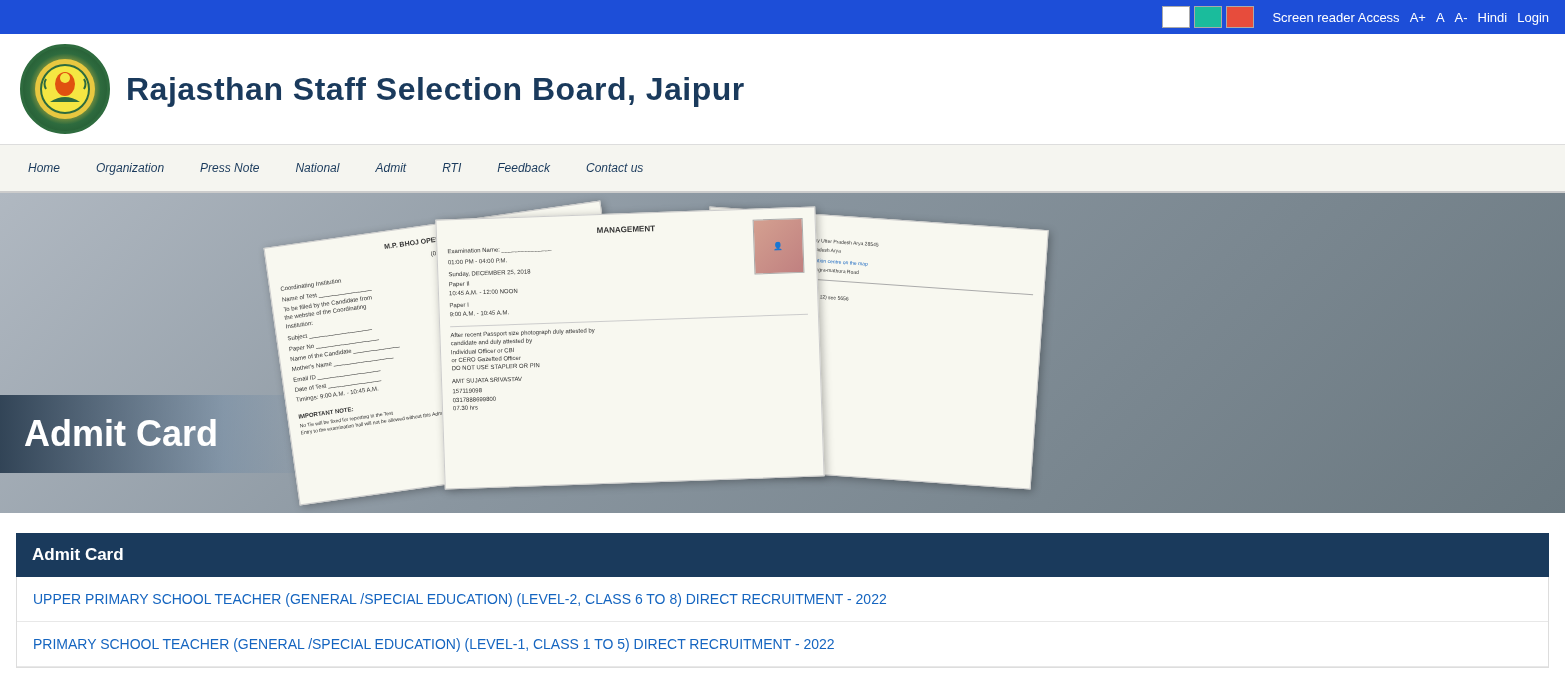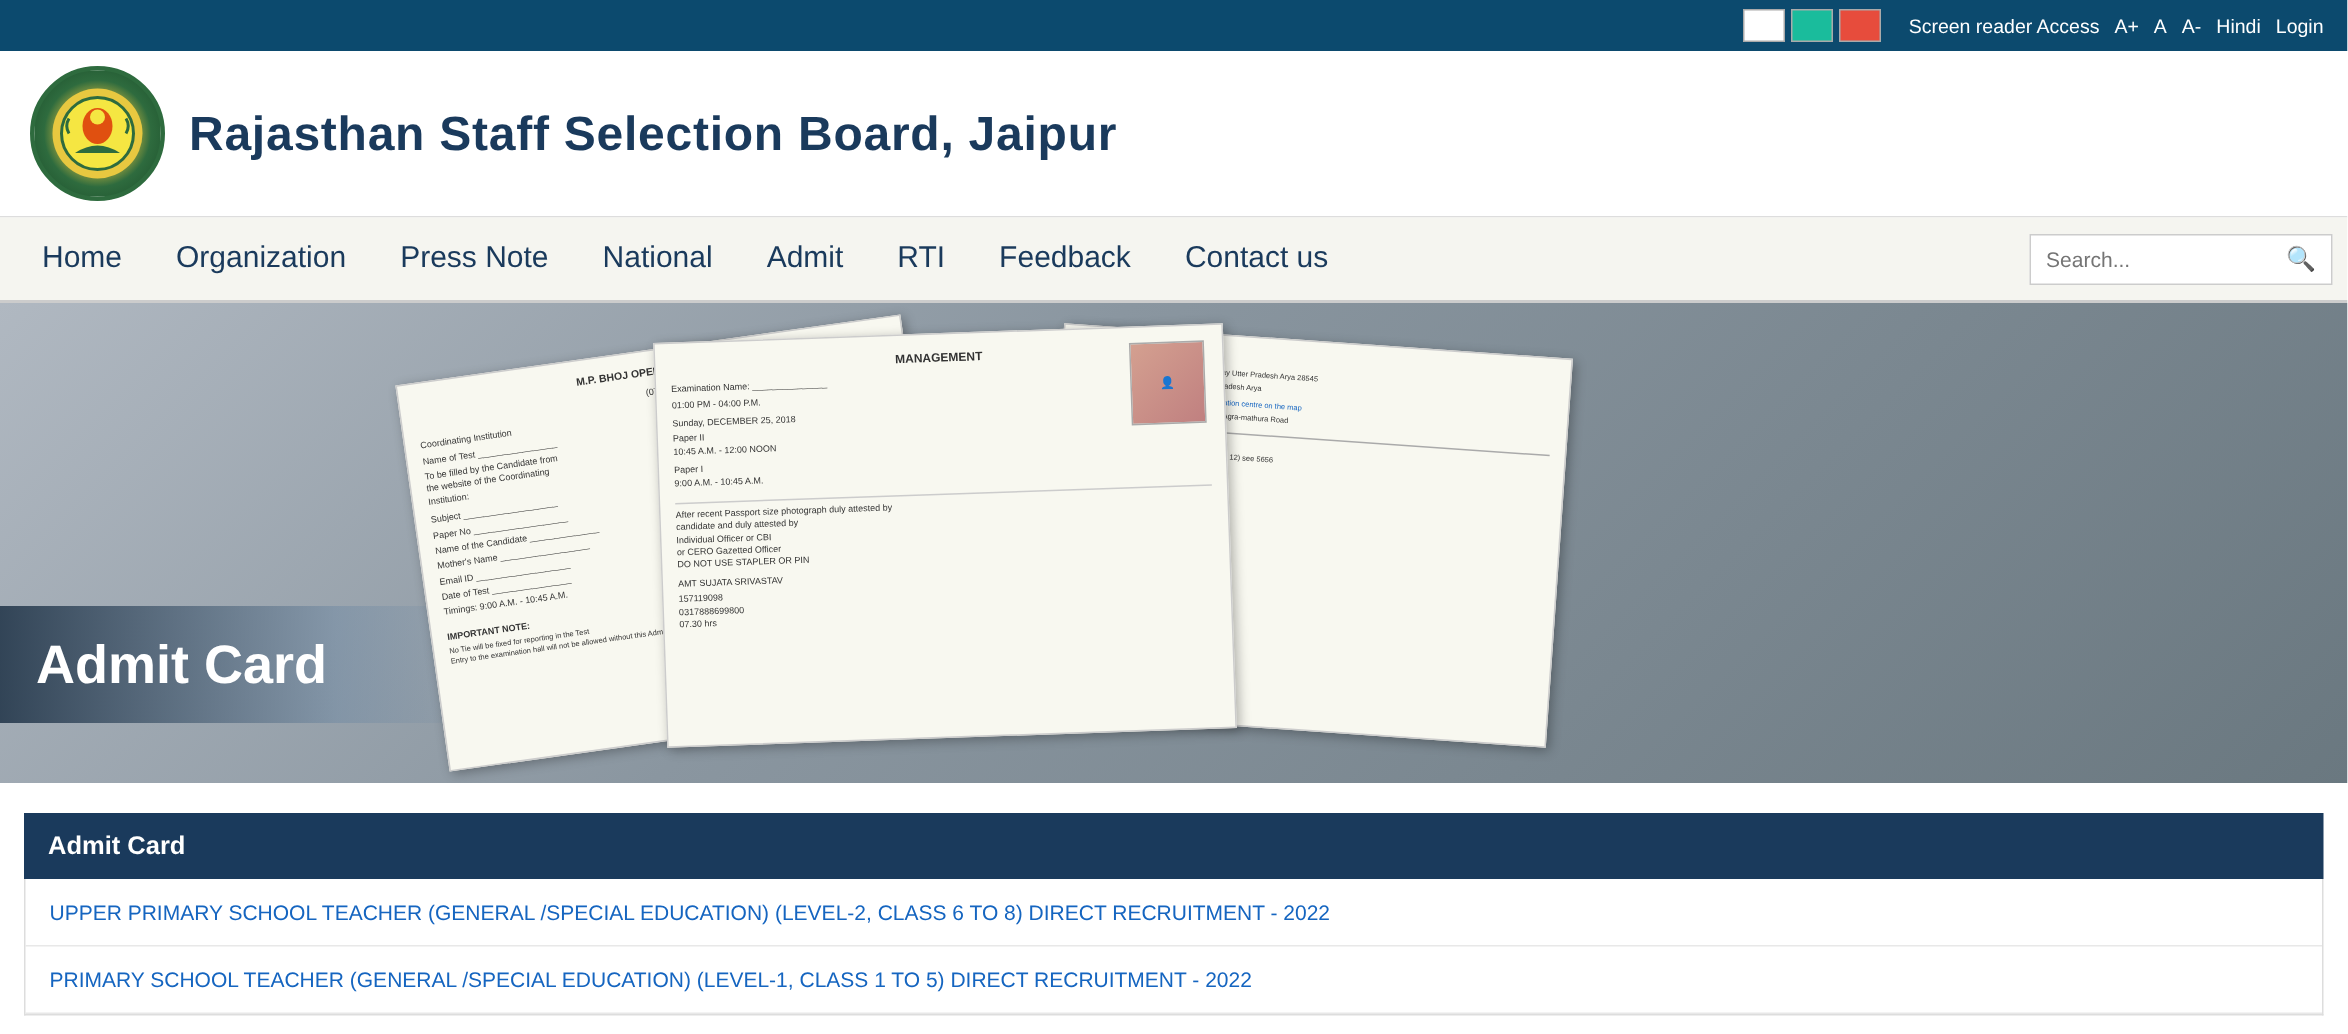--- a/index.html
+++ b/index.html
@@ -1,20 +1,20 @@
 <!DOCTYPE html>
 <html><head>
   <meta charset="utf-8">
   <style>
     * { margin: 0; padding: 0; box-sizing: border-box; }
     body { font-family: Arial, sans-serif; background: #fff; min-width: 1565px; }
 
     
     .top-bar {
-      background: #0c4a6e;
+      background: #1d4ed8;
       display: flex;
       align-items: center;
       justify-content: flex-end;
       padding: 6px 16px;
       gap: 10px;
     }
     .color-boxes {
       display: flex;
       gap: 4px;
       margin-right: 8px;
@@ -90,26 +90,27 @@
       align-items: center;
       padding: 0 10px;
     }
     .nav-items {
       display: flex;
       align-items: center;
       flex: 1;
     }
     .nav-item {
       padding: 16px 18px;
-      font-size: 20px;
+      font-size: 12px;
       color: #1a3a5c;
       cursor: pointer;
       text-decoration: none;
       white-space: nowrap;
       display: block;
+      font-style: italic;
     }
     .nav-search {
       display: flex;
       align-items: center;
       border: 1px solid #ccc;
       margin-left: 10px;
       background: #fff;
     }
     .nav-search input {
       border: none;
@@ -278,24 +279,20 @@
 <nav class="nav-bar">
   <div class="nav-items">
     <a class="nav-item" href="#">Home</a>
     <a class="nav-item" href="#">Organization</a>
     <a class="nav-item" href="#">Press Note</a>
     <a class="nav-item" href="#">National</a>
     <a class="nav-item" href="#">Admit</a>
     <a class="nav-item" href="#">RTI</a>
     <a class="nav-item" href="#">Feedback</a>
     <a class="nav-item" href="#">Contact us</a>
-  </div>
-  <div class="nav-search">
-    <input type="text" placeholder="Search..." style="">
-    <button>🔍</button>
   </div>
 </nav>
 
 <div class="hero-banner">
   <div class="papers-container">
 
     <div class="paper paper-1">
       <div style="text-align:center;font-size:7px;font-weight:bold;margin-bottom:4px;">M.P. BHOJ OPEN UNIVERSITY</div>
       <div style="text-align:center;font-size:6px;">(07)</div>
       <div style="margin-top:6px;font-size:6px;">Coordinating Institution</div>

